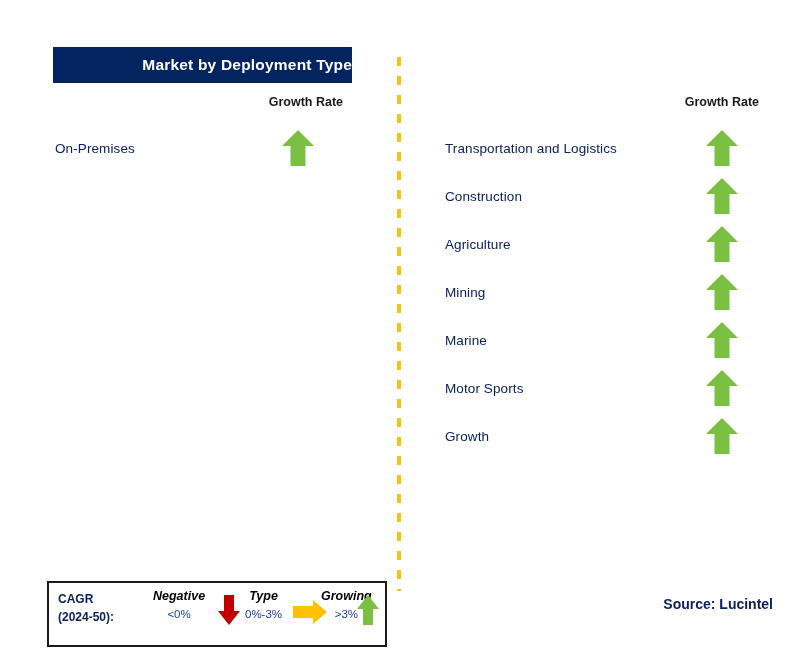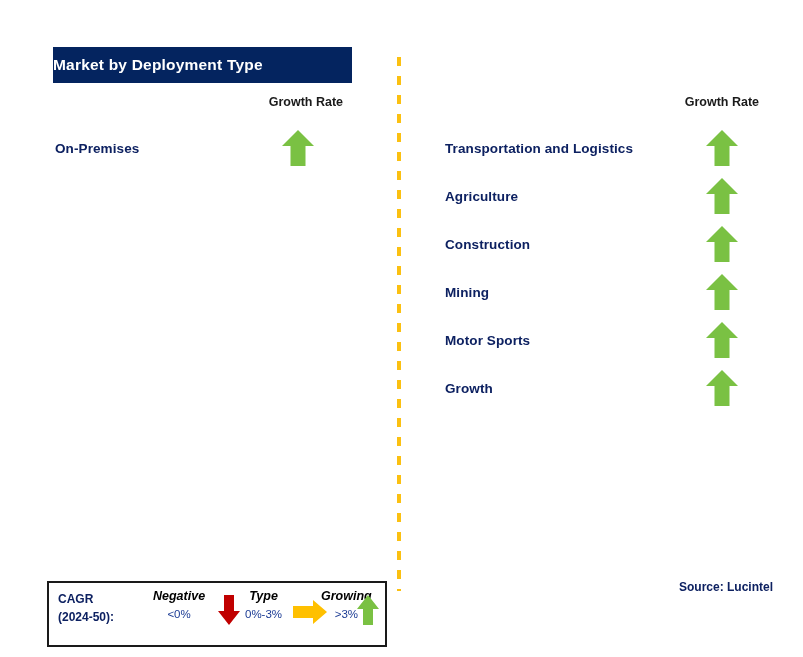--- a/index.html
+++ b/index.html
@@ -21,21 +21,21 @@
     top: 0;
   }
   #panel-deployment { left: 53px;  width: 299px; }
   #panel-enduse     { left: 443px; width: 329px; }
 
   .panel-header {
     background: #04245f;
     color: #ffffff;
     font-size: 15.5px;
     font-weight: bold;
-    text-align: left;
+    text-align: right;
     letter-spacing: 0.2px;
     height: 36px;
     line-height: 36px;
     margin-top: 47px;
   }
 
   .growth-rate-label {
     position: absolute;
     font-size: 12.5px;
     font-weight: bold;
@@ -57,21 +57,21 @@
   .row {
     position: relative;
     height: 48px;
   }
   .row-label {
     position: absolute;
     left: 2px;
     top: 50%;
     transform: translateY(-50%);
     font-size: 13.5px;
-    font-weight: bold;
+    font-weight: normal;
     color: #0d2161;
     white-space: nowrap;
     letter-spacing: 0.1px;
   }
   .row-arrow {
     position: absolute;
     top: 50%;
     transform: translateY(-50%);
     width: 34px;
     height: 38px;
@@ -152,22 +152,22 @@
   }
   #legend-arrow-down  { left: 168px; width: 24px; height: 32px; }
   #legend-arrow-right { left: 243px; width: 36px; height: 26px; top: 16px; }
   #legend-arrow-up    { left: 307px; width: 24px; height: 32px; }
   .legend-arrow svg { display: block; width: 100%; height: 100%; }
 
   
   #source {
     position: absolute;
     right: 30px;
-    top: 580px;
-    font-size: 12px;
+    top: 596px;
+    font-size: 14px;
     font-weight: bold;
     color: #0d2161;
     white-space: nowrap;
   }
 </style>
 </head>
 <body>
 
 <div class="panel" id="panel-deployment">
   <div class="panel-header">Market by Deployment Type</div>
@@ -196,47 +196,55 @@
     <div class="row">
       <span class="row-label">Transportation and Logistics</span>
       <span class="row-arrow">
         <svg viewBox="0 0 34 38" xmlns="http://www.w3.org/2000/svg" aria-hidden="true">
           <polygon points="17,1 33,17 24.5,17 24.5,37 9.5,37 9.5,17 1,17" fill="#7ac143"></polygon>
         </svg>
       </span>
     </div>
 
     <div class="row">
+      <span class="row-label">Construction</span>
+      <span class="row-arrow">
+        <svg viewBox="0 0 34 38" xmlns="http://www.w3.org/2000/svg" aria-hidden="true">
+          <polygon points="17,1 33,17 24.5,17 24.5,37 9.5,37 9.5,17 1,17" fill="#7ac143"></polygon>
+        </svg>
+      </span>
+    </div>
+
+    <div class="row">
       <span class="row-label">Agriculture</span>
       <span class="row-arrow">
         <svg viewBox="0 0 34 38" xmlns="http://www.w3.org/2000/svg" aria-hidden="true">
           <polygon points="17,1 33,17 24.5,17 24.5,37 9.5,37 9.5,17 1,17" fill="#7ac143"></polygon>
         </svg>
       </span>
     </div>
 
-    <div class="row">
-      <span class="row-label">Construction</span>
-      <span class="row-arrow">
-        <svg viewBox="0 0 34 38" xmlns="http://www.w3.org/2000/svg" aria-hidden="true">
-          <polygon points="17,1 33,17 24.5,17 24.5,37 9.5,37 9.5,17 1,17" fill="#7ac143"></polygon>
-        </svg>
-      </span>
-    </div>
-
 
     <div class="row">
       <span class="row-label">Mining</span>
       <span class="row-arrow">
         <svg viewBox="0 0 34 38" xmlns="http://www.w3.org/2000/svg" aria-hidden="true">
           <polygon points="17,1 33,17 24.5,17 24.5,37 9.5,37 9.5,17 1,17" fill="#7ac143"></polygon>
         </svg>
       </span>
     </div>
 
+    <div class="row">
+      <span class="row-label">Marine</span>
+      <span class="row-arrow">
+        <svg viewBox="0 0 34 38" xmlns="http://www.w3.org/2000/svg" aria-hidden="true">
+          <polygon points="17,1 33,17 24.5,17 24.5,37 9.5,37 9.5,17 1,17" fill="#7ac143"></polygon>
+        </svg>
+      </span>
+    </div>
 
     <div class="row">
       <span class="row-label">Motor Sports</span>
       <span class="row-arrow">
         <svg viewBox="0 0 34 38" xmlns="http://www.w3.org/2000/svg" aria-hidden="true">
           <polygon points="17,1 33,17 24.5,17 24.5,37 9.5,37 9.5,17 1,17" fill="#7ac143"></polygon>
         </svg>
       </span>
     </div>
 

